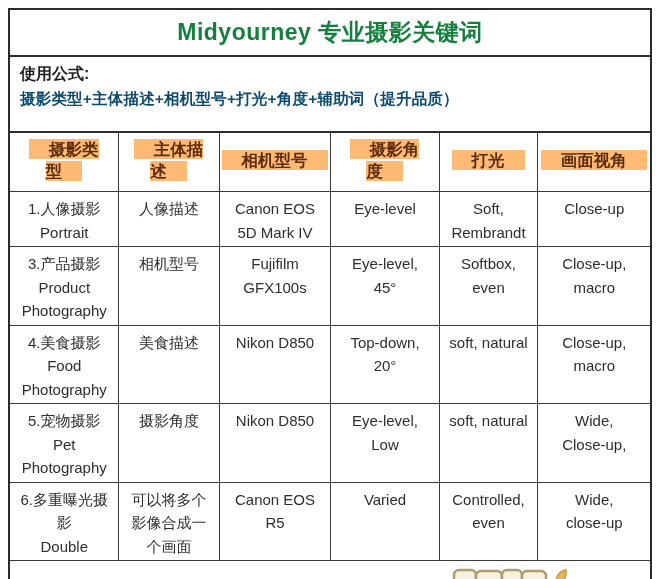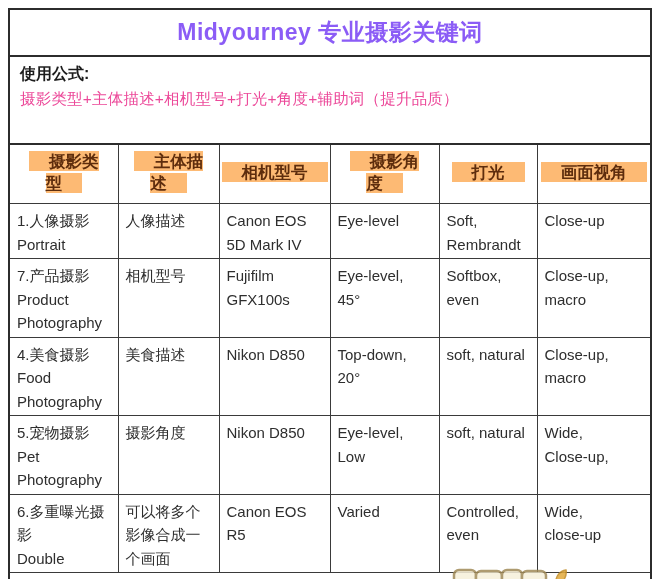--- a/index.html
+++ b/index.html
@@ -3,33 +3,33 @@
 <meta charset="utf-8">
 <style>
   * { margin:0; padding:0; box-sizing:border-box; }
   html,body { width:664px; height:579px; overflow:hidden; background:#ffffff;
     font-family:"Liberation Sans","DejaVu Sans",sans-serif; }
   .page { position:relative; width:664px; height:579px; background:#fff; overflow:hidden; }
   .frame { position:absolute; left:8px; top:8px; width:644px; height:660px;
     border:2px solid #2c2c2c; background:#fff; }
   .title-row { height:47px; border-bottom:2px solid #2c2c2c;
     display:flex; align-items:center; justify-content:center; }
-  .title-row h1 { font-size:23px; font-weight:bold; color:#8b5cf6; letter-spacing:.5px; }
-  .formula { border-bottom:2px solid #2c2c2c; padding:7px 10px 6px 10px; height:88px; }
+  .title-row h1 { font-size:23px; font-weight:bold; color:#15803d; letter-spacing:.5px; }
+  .formula { border-bottom:2px solid #2c2c2c; padding:7px 10px 6px 10px; height:76px; }
   .formula-label { font-size:16px; font-weight:bold; color:#1c1c1c; margin-bottom:4px; }
-  .formula-text { font-size:15.5px; color:#ec4899; letter-spacing:.2px; }
+  .formula-text { font-size:15.5px; color:#0c4a6e; letter-spacing:.2px;font-weight:bold; }
   table.kw-table { width:100%; border-collapse:collapse; table-layout:fixed; }
   .kw-table th, .kw-table td { border:1px solid #3a3a3a; }
   .kw-table th:first-child, .kw-table td:first-child { border-left:none; }
   .kw-table th:last-child,  .kw-table td:last-child  { border-right:none;margin-top:42px; }
   .kw-table thead th { border-top:none; padding:6px 2px 8px 2px; text-align:center;
     font-size:16.5px; font-weight:bold; }
   .hl { background:#fdba74; color:#5e2d0d; padding:1px 20px; }
   .kw-table td { vertical-align:top; padding:5px 6px 2px 7px; font-size:15px;
-    line-height:23.5px; color:#2e2e2e; white-space:pre-line; }
+    line-height:23.5px; color:#2e2e2e; white-space:pre-line;text-align:center; }
   .watermark { position:absolute; left:452px; top:566px; opacity:.85; }
 </style>
 </head>
 <body>
 
 <div class="page">
   <div class="frame">
 
     <div class="title-row">
       <h1>Midyourney 专业摄影关键词</h1>
@@ -65,21 +65,21 @@
 Portrait</td>
           <td>人像描述</td>
           <td>Canon EOS
 5D Mark IV</td>
           <td>Eye-level</td>
           <td>Soft,
 Rembrandt</td>
           <td>Close-up</td>
         </tr>
         <tr>
-          <td>7.产品摄影
+          <td>3.产品摄影
 Product
 Photography</td>
           <td>相机型号</td>
           <td>Fujifilm
 GFX100s</td>
           <td>Eye-level,
 45°</td>
           <td>Softbox,
 even</td>
           <td>Close-up,

